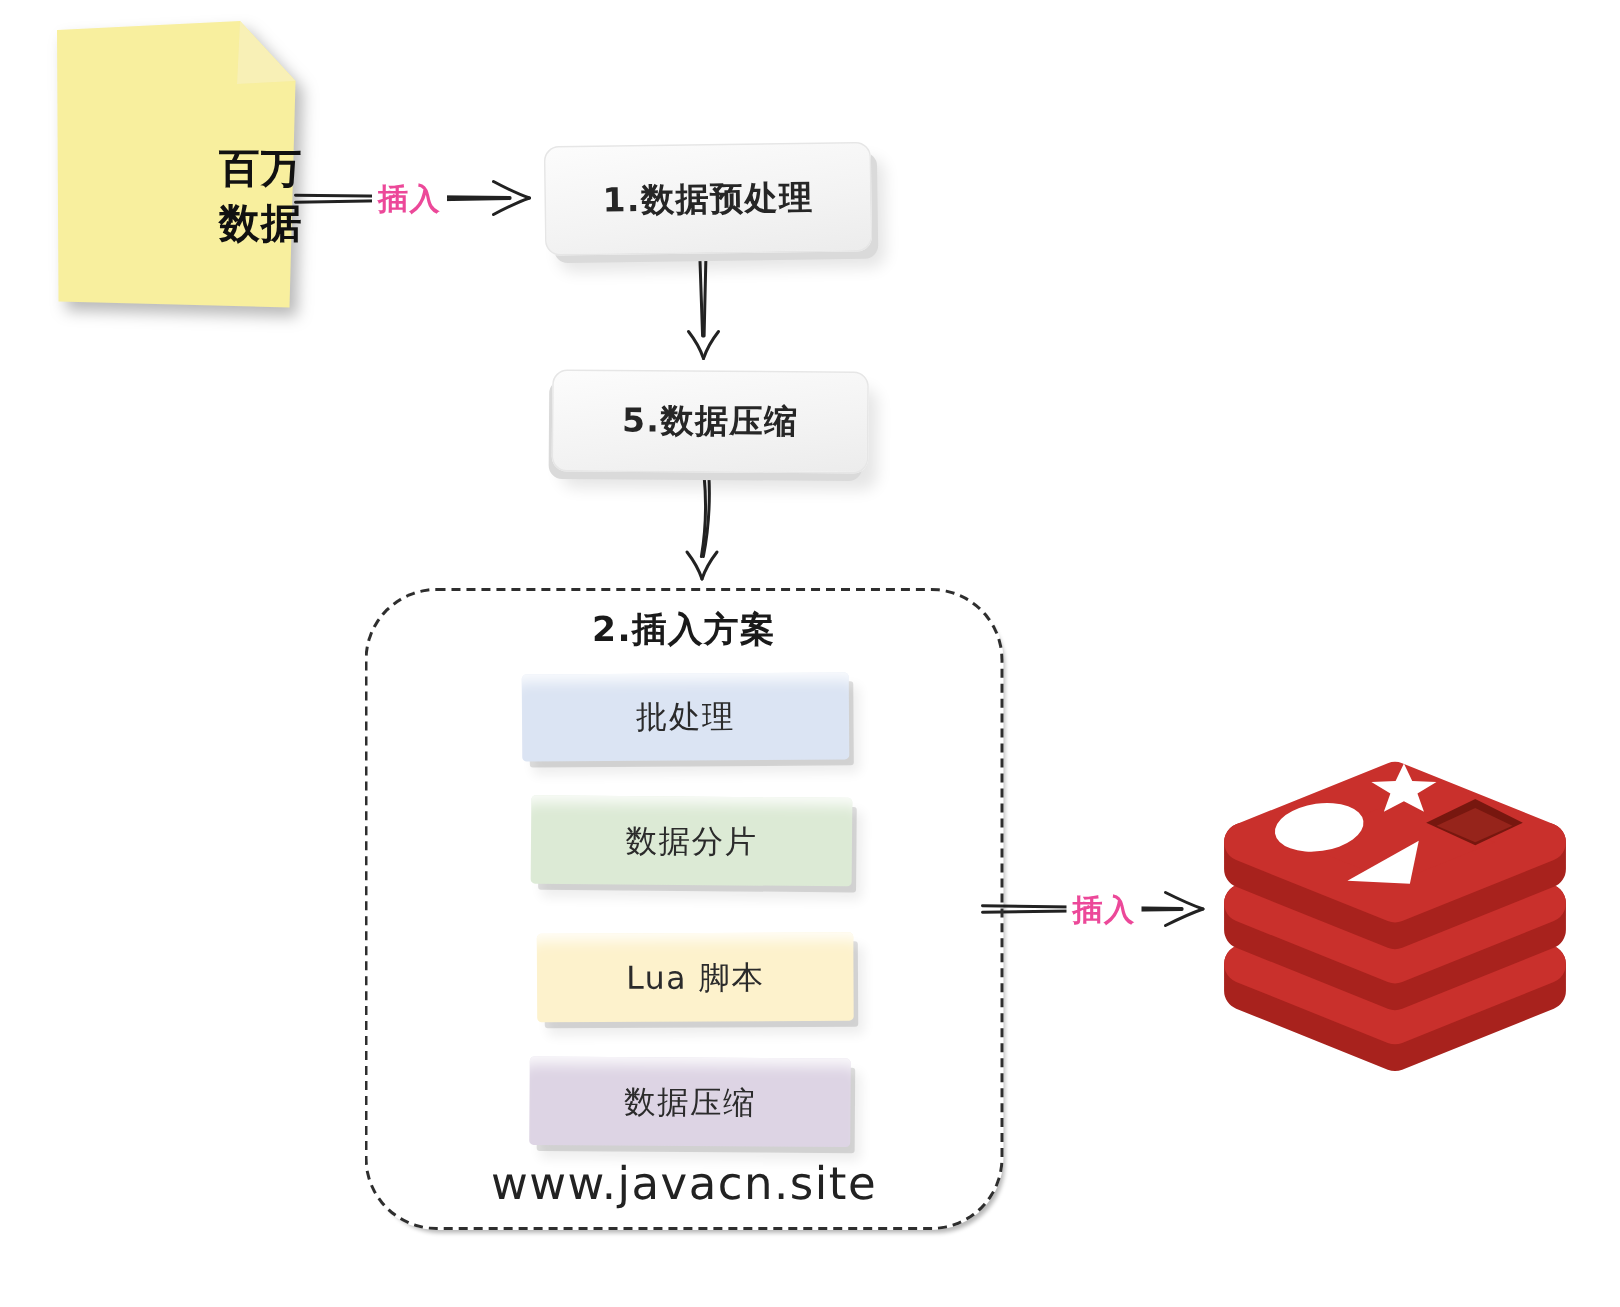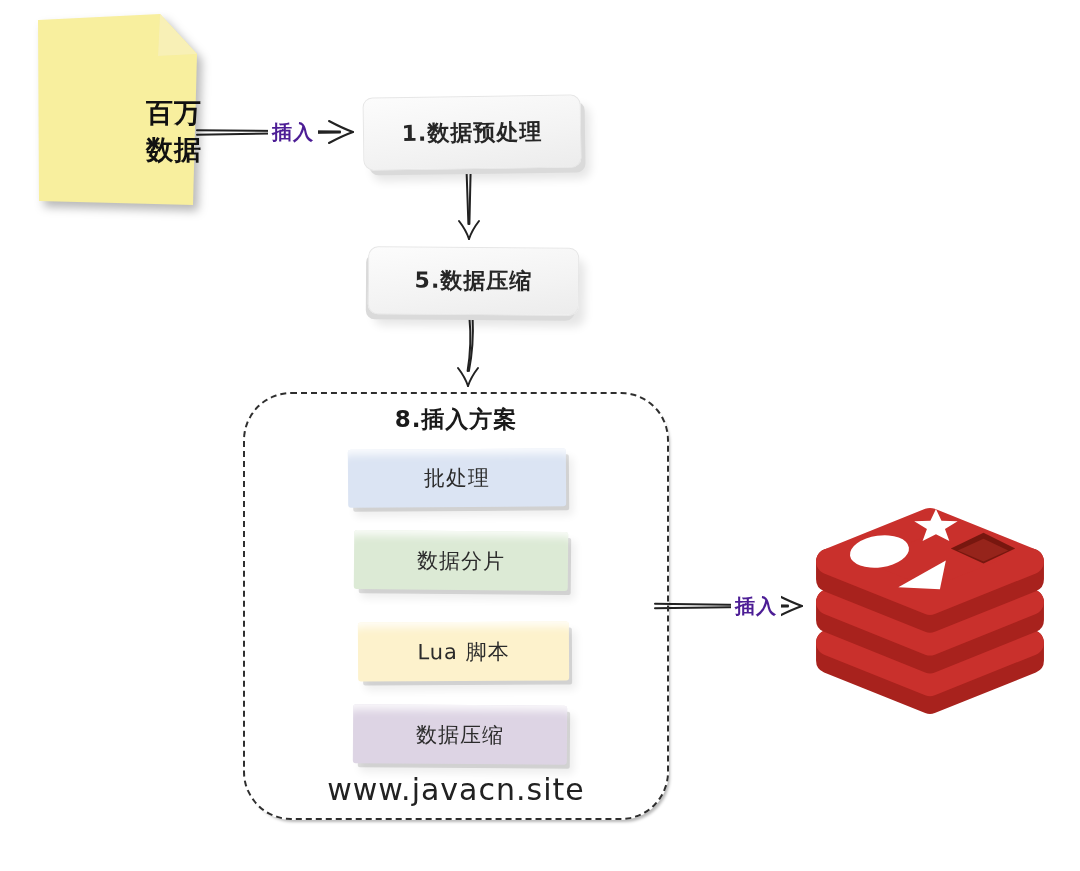--- a/index.html
+++ b/index.html
@@ -49,22 +49,22 @@
   .opt1{left:109px;top:137px;width:214px;height:59px;transform:rotate(0.5deg);}
   .opt2{left:113px;top:228px;width:211px;height:59px;transform:rotate(-0.3deg);}
   .opt3{left:108px;top:311px;width:214px;height:59px;transform:rotate(0.4deg);}
   .watermark{
     position:absolute;left:0;top:378px;width:100%;text-align:center;
     font-size:30px;color:#222;letter-spacing:1px;
   }
 
   
   .arrow-label{
-    position:absolute;font-size:20px;font-weight:bold;color:#4c1d95;
-    background:#ffffff;padding:0 4px;letter-spacing:1px;margin-left:20px;
+    position:absolute;font-size:20px;font-weight:bold;color:#ec4899;
+    background:#ffffff;padding:0 4px;letter-spacing:1px;
   }
   .arrow-label.a1{left:248px;top:119px;}
   .arrow-label.a2{left:711px;top:593px;}
 
   
   .redis{position:absolute;left:806px;top:500px;width:248px;height:218px;}
 </style>
 </head>
 <body>
 
@@ -117,21 +117,21 @@
   <div class="arrow-label a2">插入</div>
 
   <div class="step-box step1">
     <span>1.数据预处理</span>
   </div>
   <div class="step-box step2">
     <span>5.数据压缩</span>
   </div>
 
   <div class="plan-group">
-    <div class="plan-title">8.插入方案</div>
+    <div class="plan-title">2.插入方案</div>
     <div class="opt opt0" style="background-color: rgb(219, 228, 243);">
       <span>批处理</span>
     </div>
     <div class="opt opt1" style="background-color: rgb(220, 234, 213);">
       <span>数据分片</span>
     </div>
     <div class="opt opt2" style="background-color: rgb(253, 242, 204);">
       <span>Lua 脚本</span>
     </div>
     <div class="opt opt3" style="background-color: rgb(221, 212, 228);">

